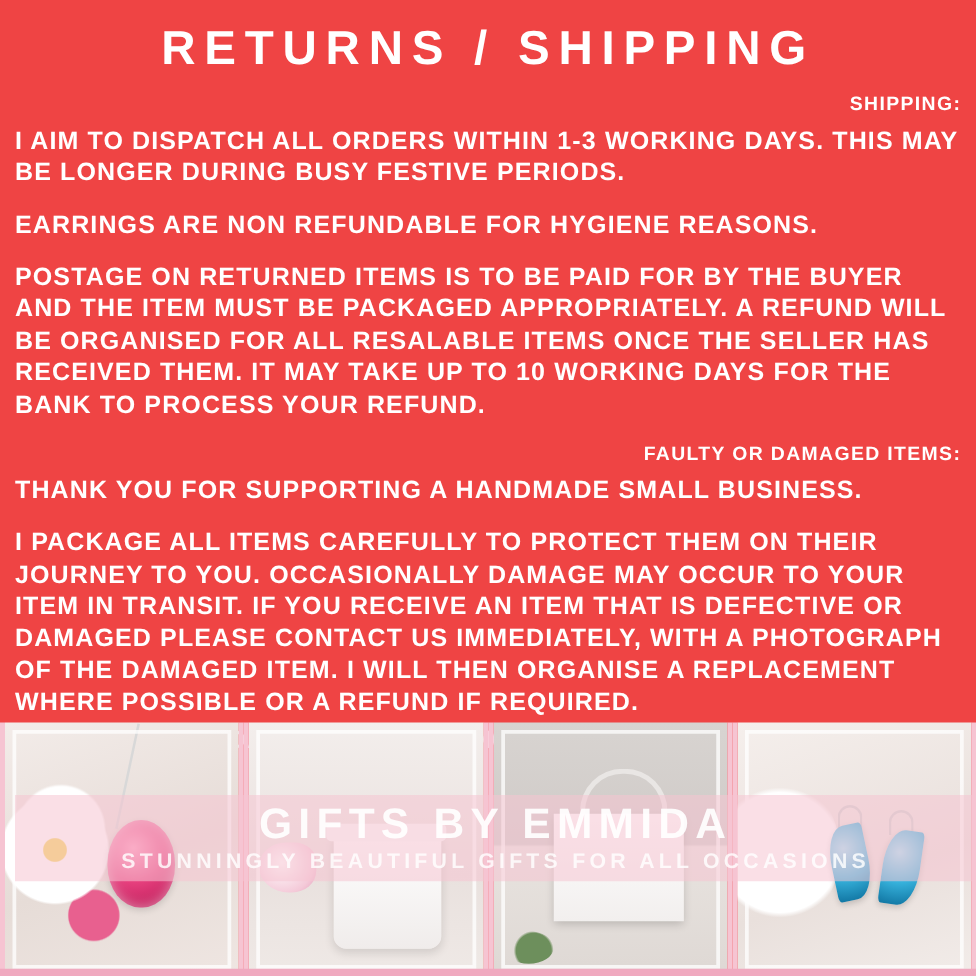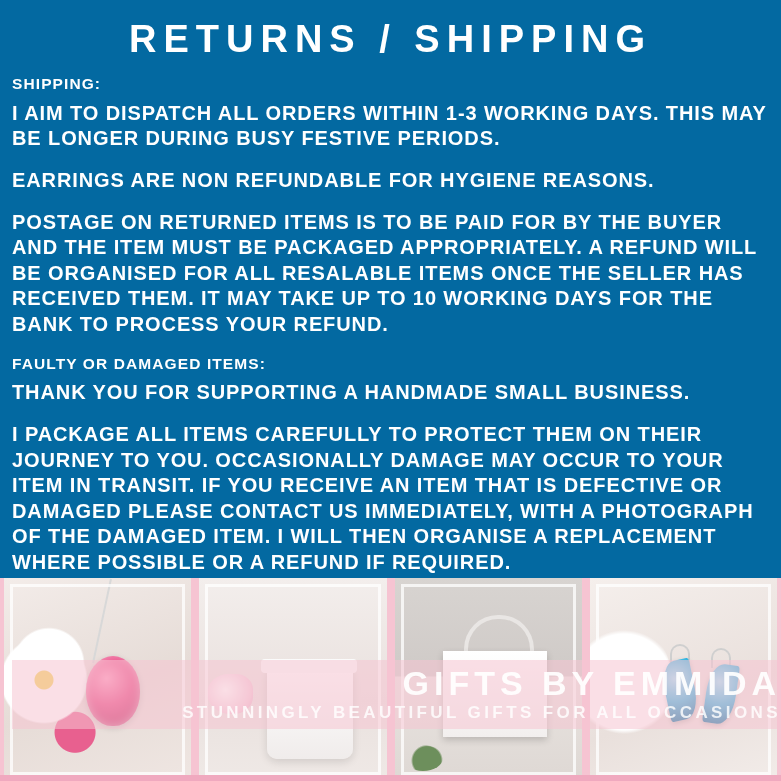--- a/index.html
+++ b/index.html
@@ -10,21 +10,21 @@
     width: 781px;
     height: 781px;
     overflow: hidden;
     background: #f6c4d2;
     font-family: "Liberation Sans", sans-serif;
   }
   .page {
     position: relative;
     width: 781px;
     height: 781px;
-    background: #0369a1;
+    background: #ef4444;
     box-sizing: border-box;
     text-decoration: underline;
   }
   .content {
     position: absolute;
     top: 0;
     left: 0;
     right: 0;
     padding: 14px 12px 0 12px;
     box-sizing: border-box;
@@ -40,20 +40,21 @@
     text-transform: uppercase;
   }
   .heading {
     color: #ffffff;
     font-size: 15.5px;
     font-weight: bold;
     letter-spacing: 1.1px;
     text-transform: uppercase;
     margin: 0 0 6px 0;
     line-height: 1.35;
+    text-align: right;
   }
   .para {
     color: #ffffff;
     font-size: 20px;
     font-weight: bold;
     letter-spacing: 0.9px;
     text-transform: uppercase;
     line-height: 1.28;
     margin: 0 0 16px 0;
   }
@@ -223,22 +224,22 @@
     border-radius: 10px 10px 0 0;
   }
   .p4 .hook.a { left: 43%; top: 66px; }
   .p4 .hook.b { left: 65%; top: 70px; }
 
   
   .watermark {
     position: absolute;
     left: 0;
     right: 0;
-    bottom: 52px;
-    text-align: right;
+    bottom: 76px;
+    text-align: center;
     z-index: 5;
     pointer-events: none;
     padding-left: 12px;
   }
   .wm-band {
     display: block;
     background: rgba(246,196,210,0.55);
     padding: 6px 0 8px 0;
   }
   .wm-title {

